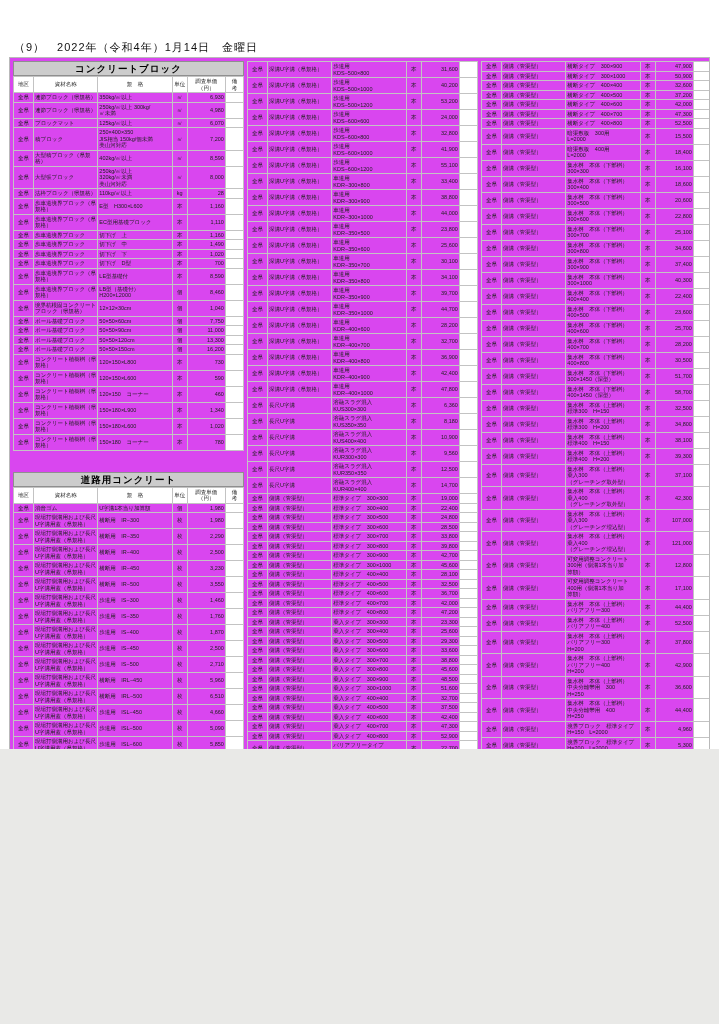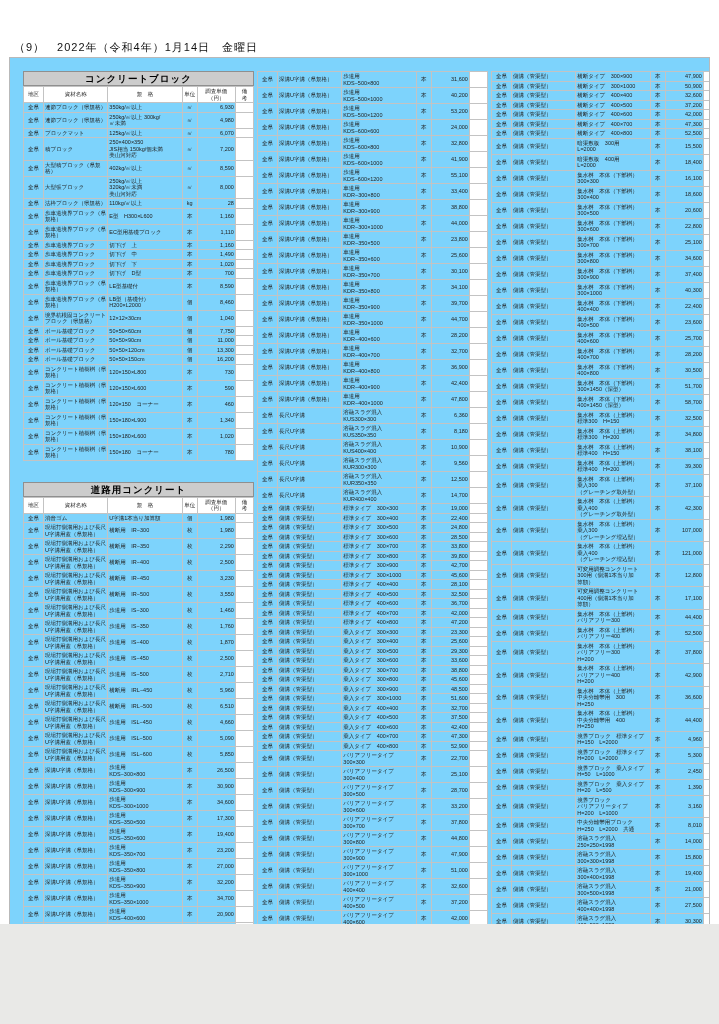--- a/index.html
+++ b/index.html
@@ -1,25 +1,25 @@
 <!DOCTYPE html>
 <html><head>
 <meta charset="utf-8">
 <style>
   html,body{margin:0;padding:0;background:#e9e9e7;}
-  .page{position:relative;width:719px;height:924px;background:#ffffff;margin:0 auto;
+  .page{position:relative;width:719px;height:749px;background:#ffffff;margin:0 auto;
         overflow:hidden;font-family:"Liberation Sans",sans-serif;color:#1c1c1c;
         box-shadow:0 0 4px rgba(0,0,0,.25);}
   .date-line{position:absolute;left:14px;top:40px;font-size:11px;letter-spacing:1px;color:#111;}
   .paper-title{position:absolute;left:0;right:0;top:33px;text-align:center;
                font-family:"Liberation Serif",serif;font-weight:bold;font-size:19px;
                letter-spacing:10px;color:#111;}
   .content-frame{position:absolute;left:9px;top:57px;width:701px;height:933px;
-                 box-sizing:border-box;border:1px solid #b9b9b9;padding:13px;
-                 display:flex;gap:3px;align-items:flex-start;overflow:hidden;background:#7dd3fc;}
+                 box-sizing:border-box;border:1px solid #b9b9b9;padding:3px;
+                 display:flex;gap:3px;align-items:flex-start;overflow:hidden;background:#d946ef;}
   .pcol{width:231px;flex:0 0 231px;}
   .sec-title{box-sizing:border-box;width:100%;background:#cccccc;border:1px solid #8f8f8f;
              text-align:center;font-weight:bold;font-size:9.5px;line-height:13px;height:15px;
              letter-spacing:1px;color:#000;}
   .pcol > .sec-title:not(:first-child){margin-top:21px;}
   table.price{width:100%;border-collapse:collapse;table-layout:fixed;border:1px solid #8f8f8f;}
   table.price th,table.price td{border:1px solid #c3c3c3;padding:1px 1px;
       font-size:5.5px;line-height:6.5px;vertical-align:middle;overflow:hidden;color:#222;}
   table.price th{font-weight:normal;text-align:center;white-space:pre-line;background:#fff;}
   td.c-d{text-align:center;}

